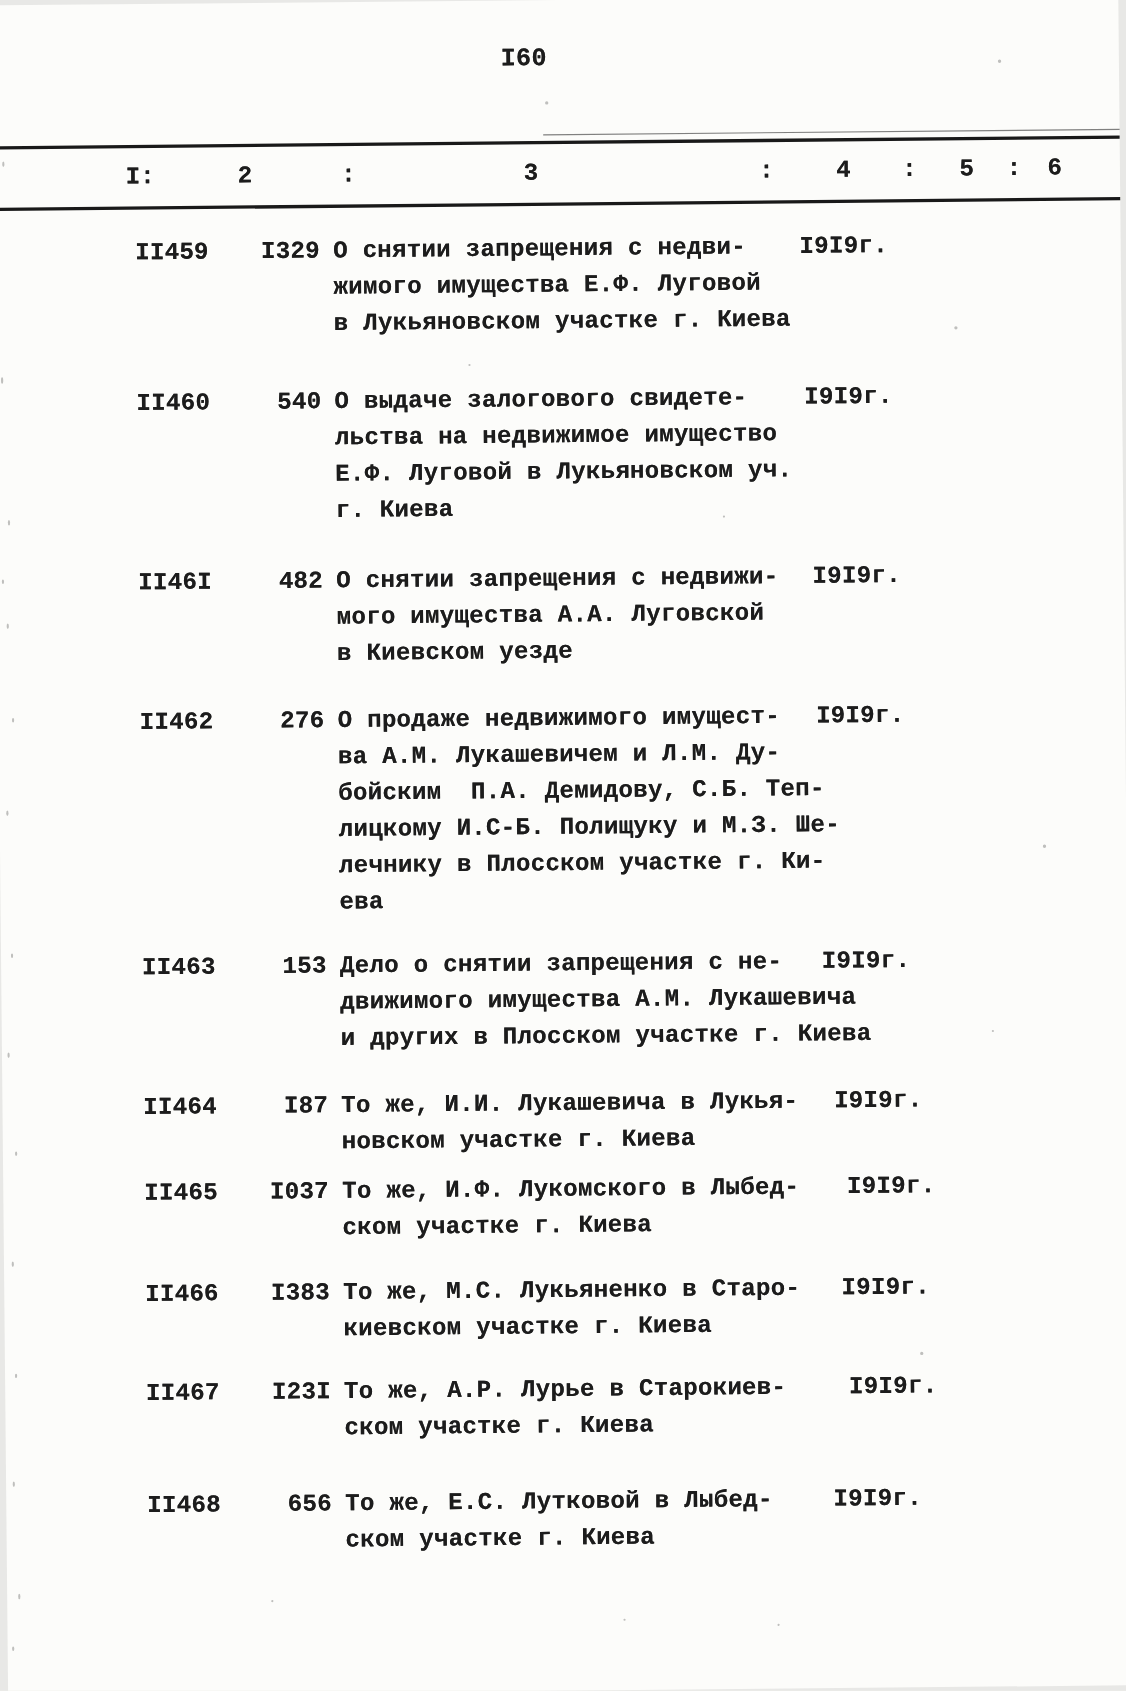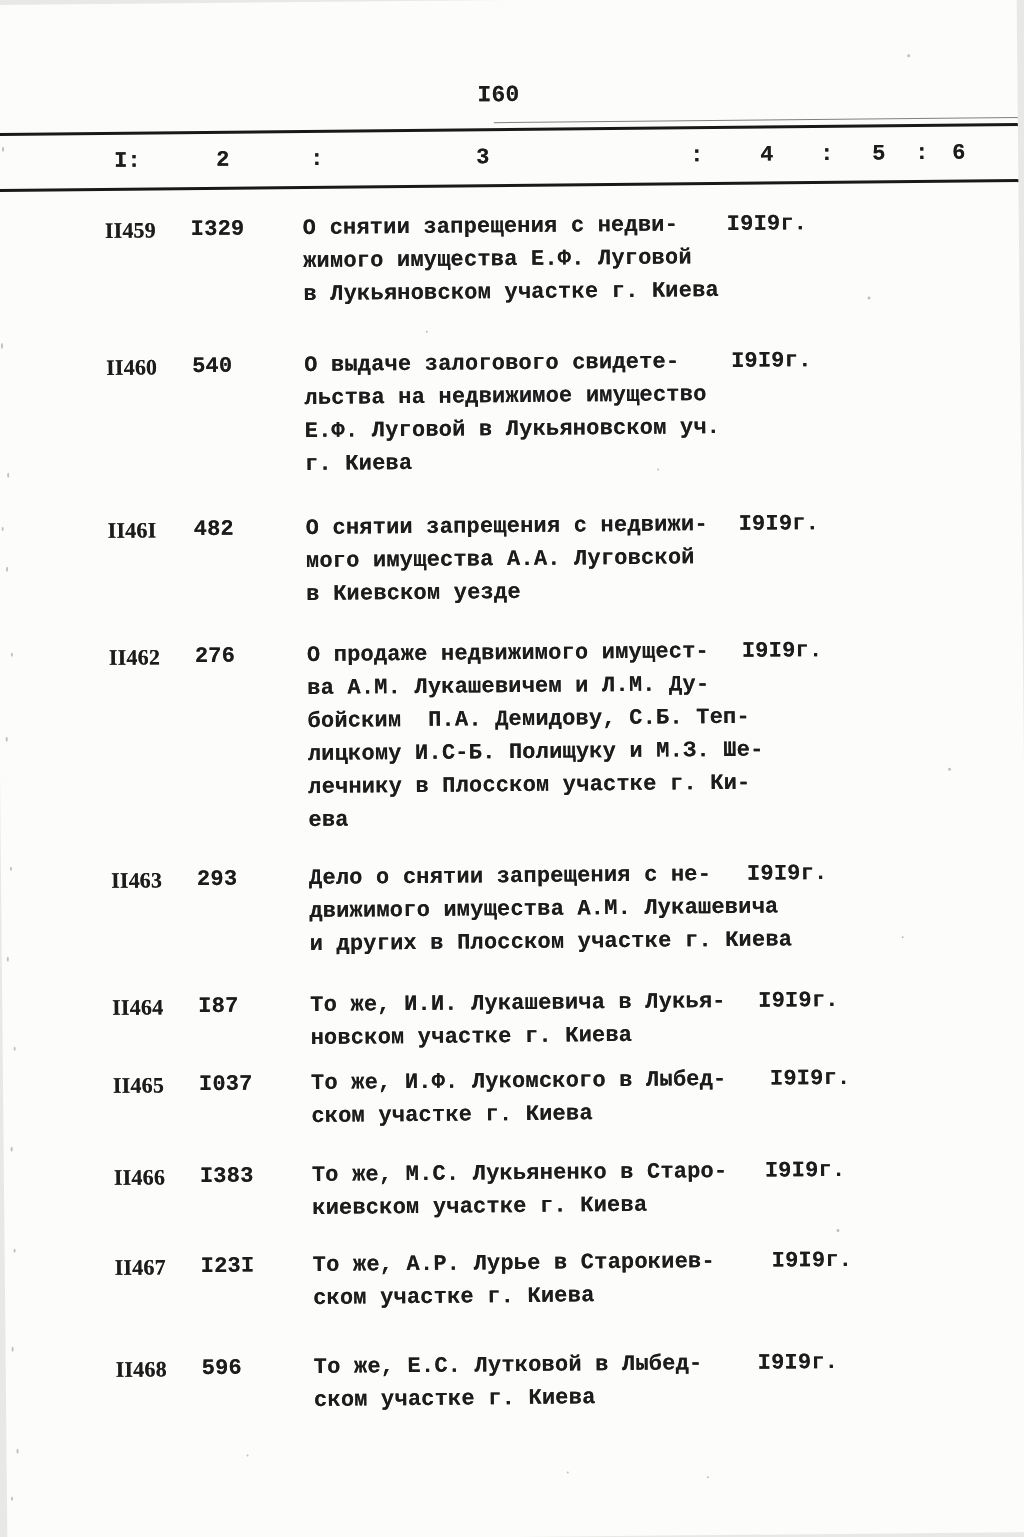--- a/index.html
+++ b/index.html
@@ -18,24 +18,23 @@
     font-family: "Liberation Mono", "DejaVu Sans Mono", monospace;
     font-weight: 700;
     color: #1c1c1c;
     font-size: 22px;
     letter-spacing: 0.2px;
   }
   #sheet * { text-shadow: 0 0 0.6px rgba(25,25,25,0.75); }
 
   .pagenum {
     position: absolute;
-    left: 484px;
+    left: 462px;
     top: 40px;
     font-size: 23px;
-    margin-top: 42px;
   }
 
   .rule {
     position: absolute;
     left: -12px;
     width: 1048px;
     height: 3px;
     background: #191919;
   }
   .rule-top    { top: 128px; }
@@ -58,31 +57,30 @@
   .entry {
     position: absolute;
     left: 0;
     width: 1024px;
   }
   .entry > * {
     line-height: 33px;
   }
   .cell-num {
     position: absolute;
-    left: 110px;
+    left: 128px;
     top: 0;
     white-space: pre;
-    font-family: Liberation Serif, serif;
   }
   .cell-file {
     position: absolute;
-    left: 196px;
+    left: 218px;
     width: 78px;
     top: 0;
-    text-align: left;
+    text-align: right;
     white-space: pre;
   }
   .cell-desc {
     position: absolute;
     left: 308px;
     top: 0;
   }
   .desc-line { white-space: pre; }
   .cell-year {
     position: absolute;
@@ -160,21 +158,21 @@
           <div class="desc-line">ва А.М. Лукашевичем и Л.М. Ду-</div>
           <div class="desc-line">бойским  П.А. Демидову, С.Б. Теп-</div>
           <div class="desc-line">лицкому И.С-Б. Полищуку и М.З. Ше-</div>
           <div class="desc-line">лечнику в Плосском участке г. Ки-</div>
           <div class="desc-line">ева</div>
         </div>
         <span class="cell-year" style="left: 743px;">I9I9г.</span>
       </div>
       <div class="entry" style="top: 860px;">
         <span class="cell-num">II463</span>
-        <span class="cell-file">293</span>
+        <span class="cell-file">153</span>
         <div class="cell-desc">
           <div class="desc-line">Дело о снятии запрещения с не-</div>
           <div class="desc-line">движимого имущества А.М. Лукашевича</div>
           <div class="desc-line">и других в Плосском участке г. Киева</div>
         </div>
         <span class="cell-year" style="left: 746px;">I9I9г.</span>
       </div>
       <div class="entry" style="top: 987px;">
         <span class="cell-num">II464</span>
         <span class="cell-file">I87</span>
@@ -206,21 +204,21 @@
         <span class="cell-num">II467</span>
         <span class="cell-file">I23I</span>
         <div class="cell-desc">
           <div class="desc-line">То же, А.Р. Лурье в Старокиев-</div>
           <div class="desc-line">ском участке г. Киева</div>
         </div>
         <span class="cell-year" style="left: 767px;">I9I9г.</span>
       </div>
       <div class="entry" style="top: 1349px;">
         <span class="cell-num">II468</span>
-        <span class="cell-file">596</span>
+        <span class="cell-file">656</span>
         <div class="cell-desc">
           <div class="desc-line">То же, Е.С. Лутковой в Лыбед-</div>
           <div class="desc-line">ском участке г. Киева</div>
         </div>
         <span class="cell-year" style="left: 752px;">I9I9г.</span>
       </div>
     </div>
   <div id="noise">
       <div class="speck" style="left: 8px; top: 142px; width: 2px; height: 5px;"></div>
       <div class="speck" style="left: 5px; top: 338px; width: 2px; height: 6px;"></div>

